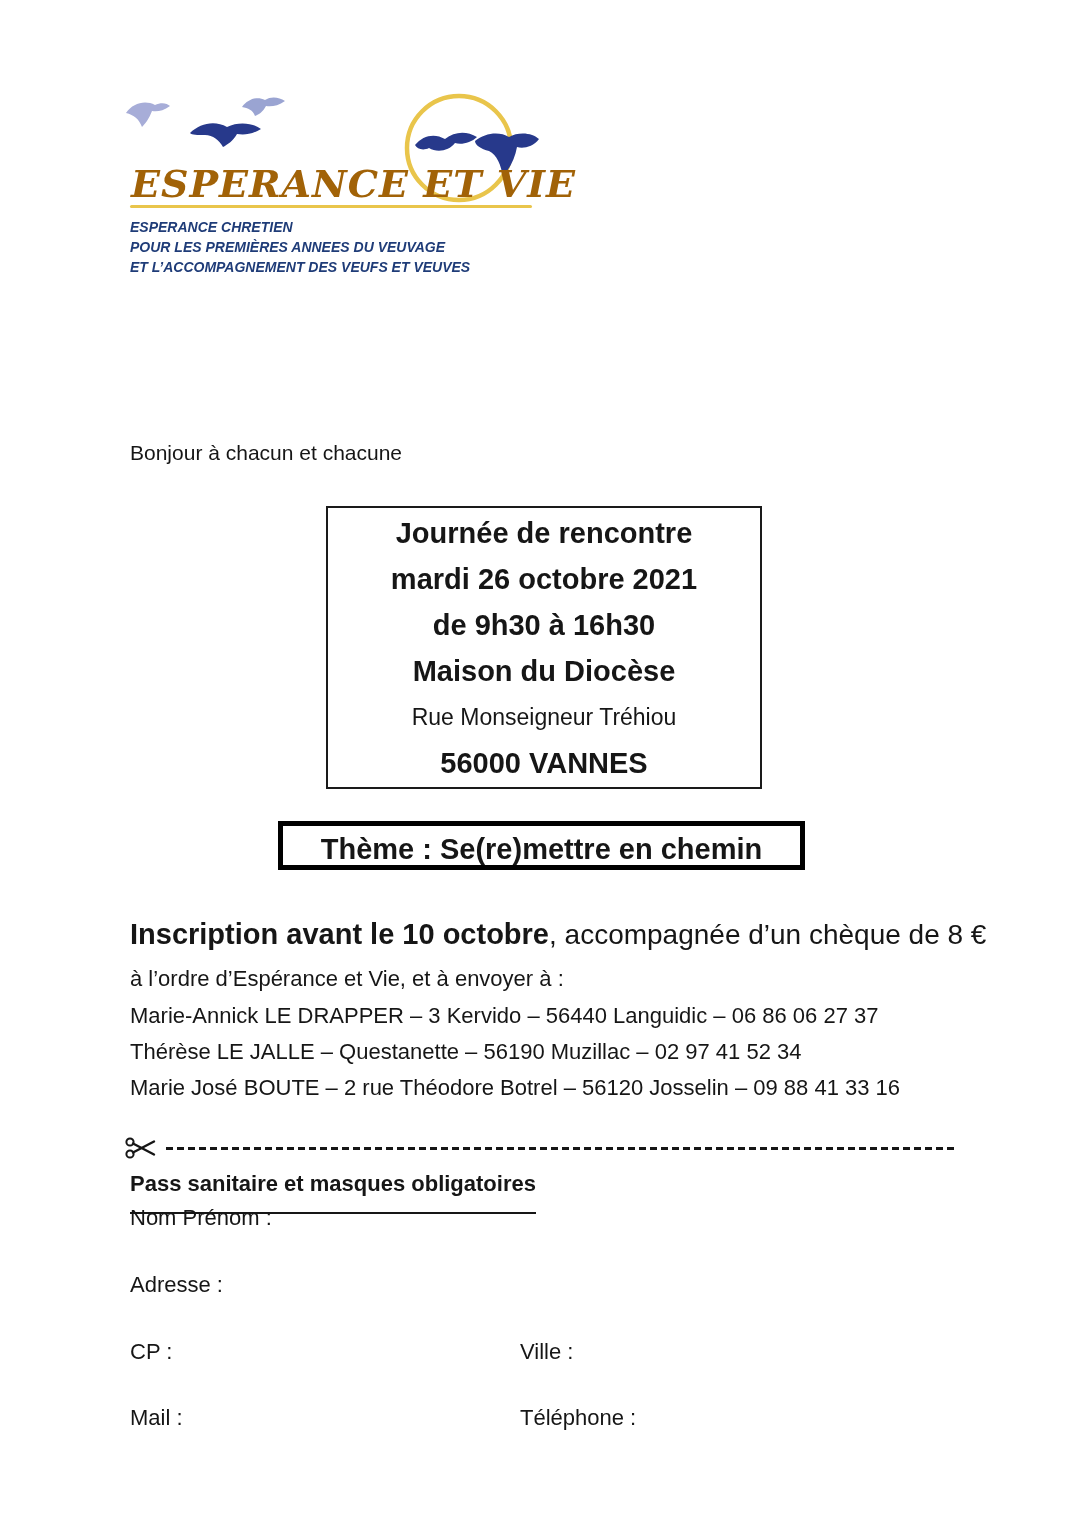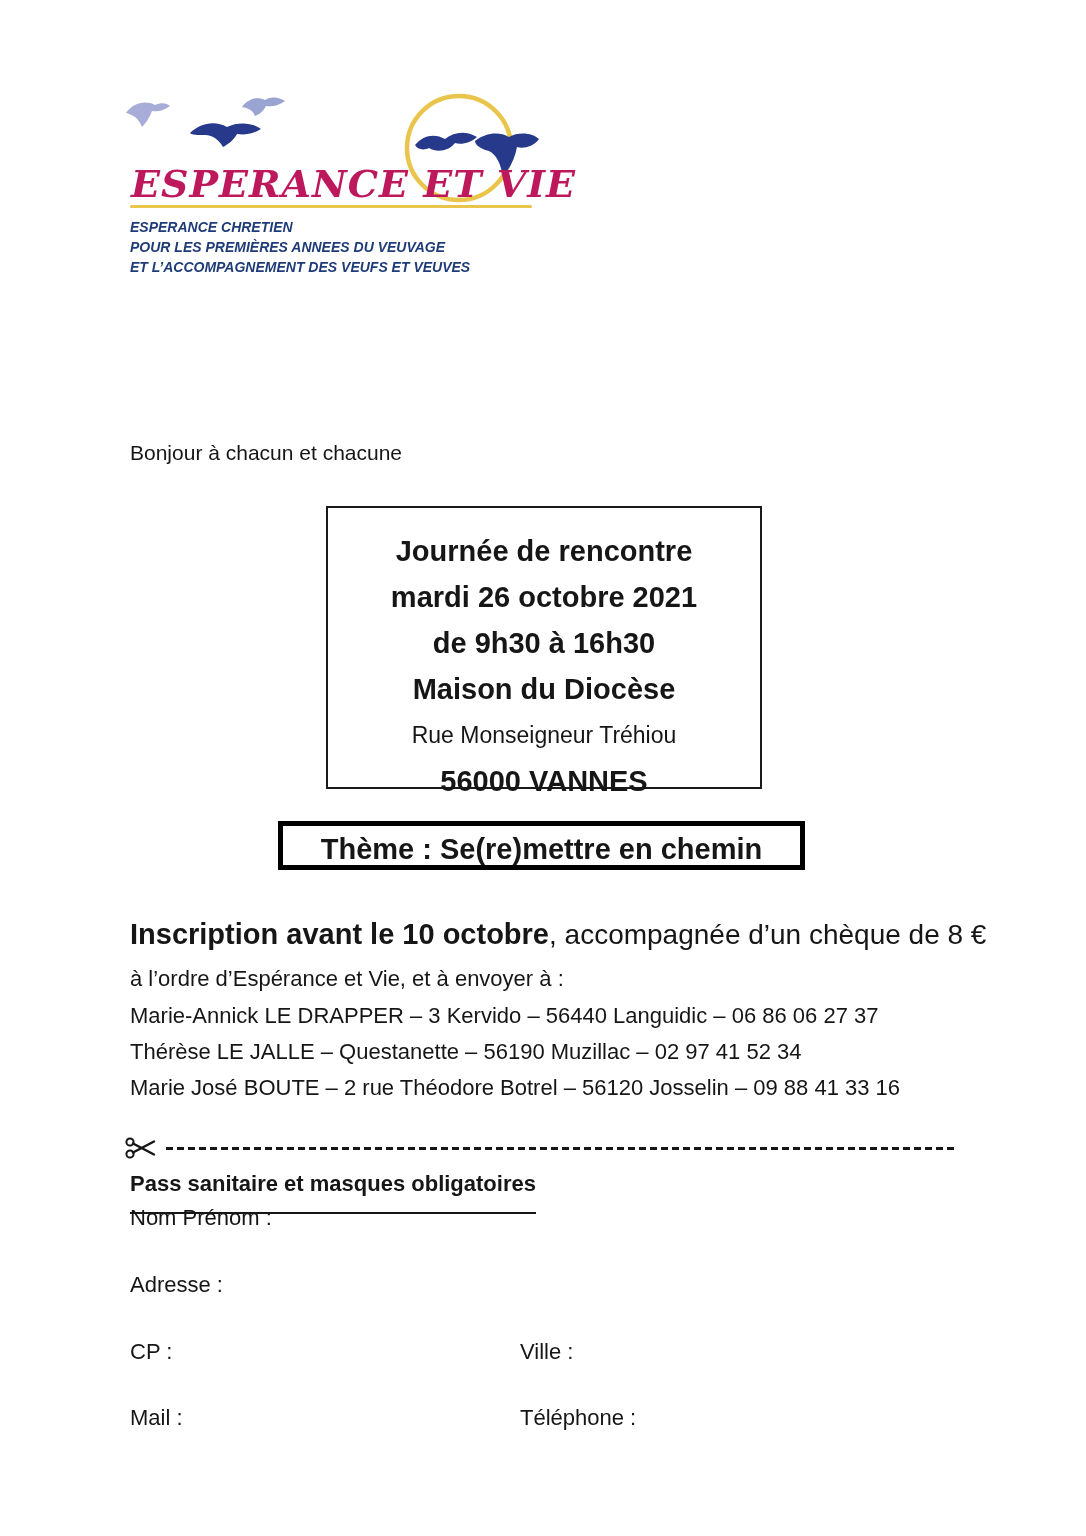--- a/index.html
+++ b/index.html
@@ -21,21 +21,21 @@
 
   
   .logo-art { left: 105px; top: 85px; width: 460px; height: 130px; }
   .logo-title {
     left: 131px; top: 161px;
     font-family: "DejaVu Serif", serif;
     font-style: italic;
     font-size: 38px;
     font-weight: 600;
     letter-spacing: 1px;
-    color: #be185d;
+    color: #a16207;
     white-space: nowrap;
   }
   .logo-underline {
     left: 130px; top: 205px; width: 402px; height: 3px;
     background: #e9c54b; border-radius: 2px;
   }
   .logo-subtitle {
     left: 130px; top: 217px;
     font-size: 14px; line-height: 20px;
     font-weight: bold; font-style: italic;
@@ -46,21 +46,21 @@
   
   .greeting { left: 130px; top: 441px; font-size: 21px; }
 
   
   .event-box {
     left: 326px; top: 506px;
     width: 436px; height: 283px;
     border: 2px solid #1a1a1a;
     box-sizing: border-box;
     text-align: center;
-    padding-top: 20px;
+    padding-top: 2px;
   }
   .event-line {
     font-size: 29px; font-weight: bold; line-height: 46px;
     white-space: nowrap;
   }
   .event-line.small { font-size: 23px; font-weight: normal; }
 
   
   .theme-box {
     left: 278px; top: 821px;

